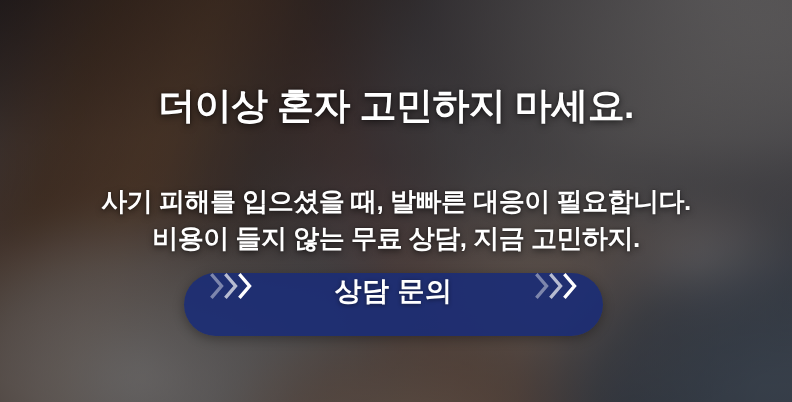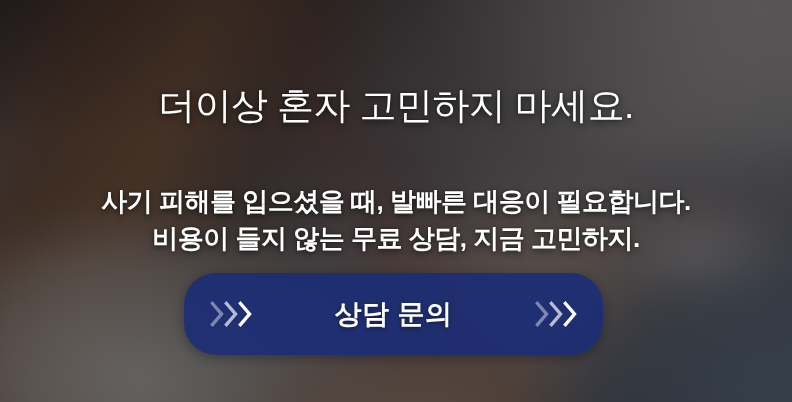--- a/index.html
+++ b/index.html
@@ -70,21 +70,21 @@
     align-items: center;
     text-align: center;
   }
 
   .headline {
     position: absolute;
     top: 59px;
     left: 0;
     right: 0;
     font-size: 37px;
-    font-weight: 400;
+    font-weight: 700;
     line-height: 1.2;
     color: #ffffff;
     letter-spacing: -0.6px;
     text-shadow: 0 2px 7px rgba(0,0,0,0.62), 0 0 2px rgba(0,0,0,0.5);
   }
 
   .subhead {
     position: absolute;
     top: 157px;
     left: 0;
@@ -97,28 +97,28 @@
     text-shadow: 0 2px 6px rgba(0,0,0,0.58), 0 0 2px rgba(0,0,0,0.45);
   }
   .subhead .line { display: block; }
 
   
   .cta-button {
     position: absolute;
     left: 184px;
     top: 273px;
     width: 419px;
-    height: 82px;
+    height: 63px;
     border: none;
     padding: 0;
     border-radius: 32px;
     background: rgba(27,44,117,0.90);
     box-shadow: 0 3px 12px rgba(0,0,0,0.32);
     display: flex;
-    align-items: center;
+    align-items: flex-start;
     justify-content: space-between;
     cursor: pointer;
     overflow: hidden;
   }
 
   .chev-group {
     display: flex;
     align-items: center;
     flex: 0 0 auto;
   }

